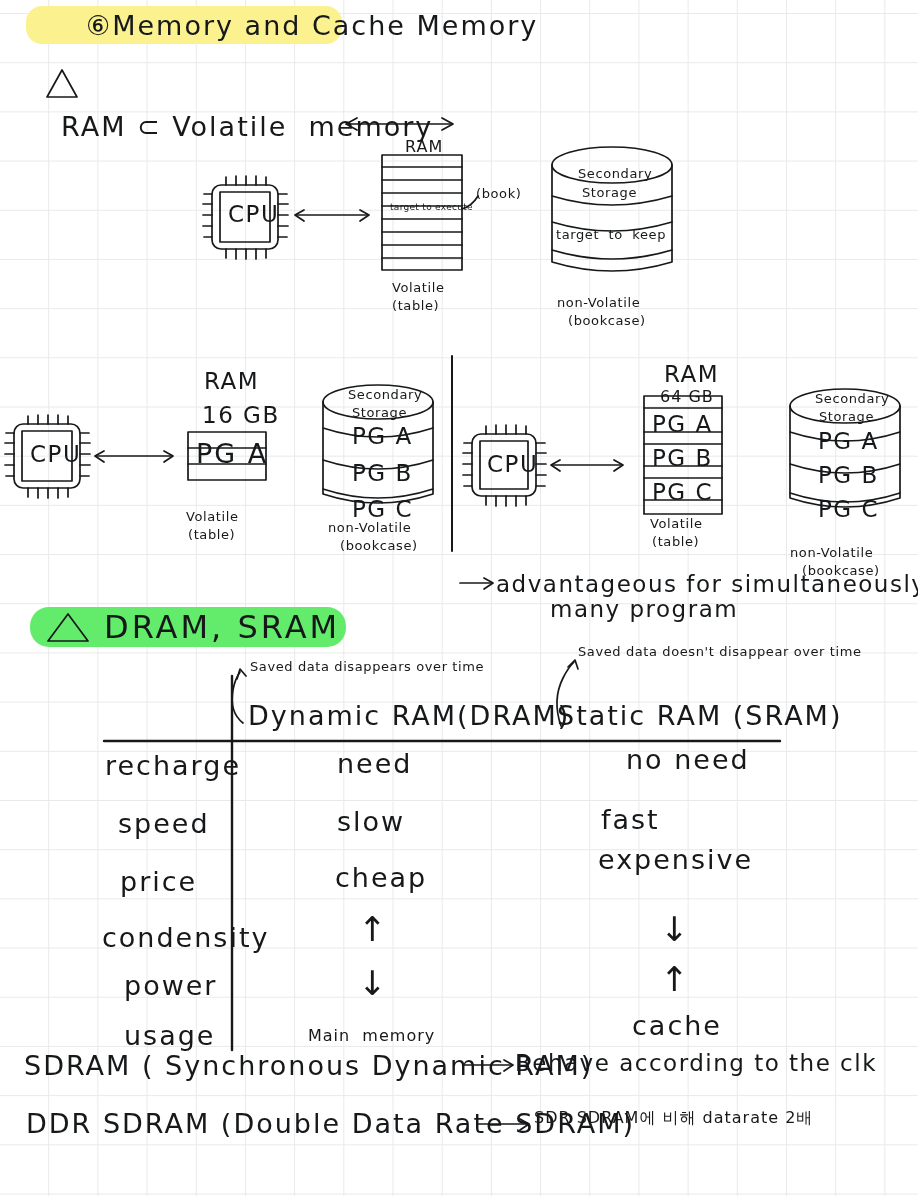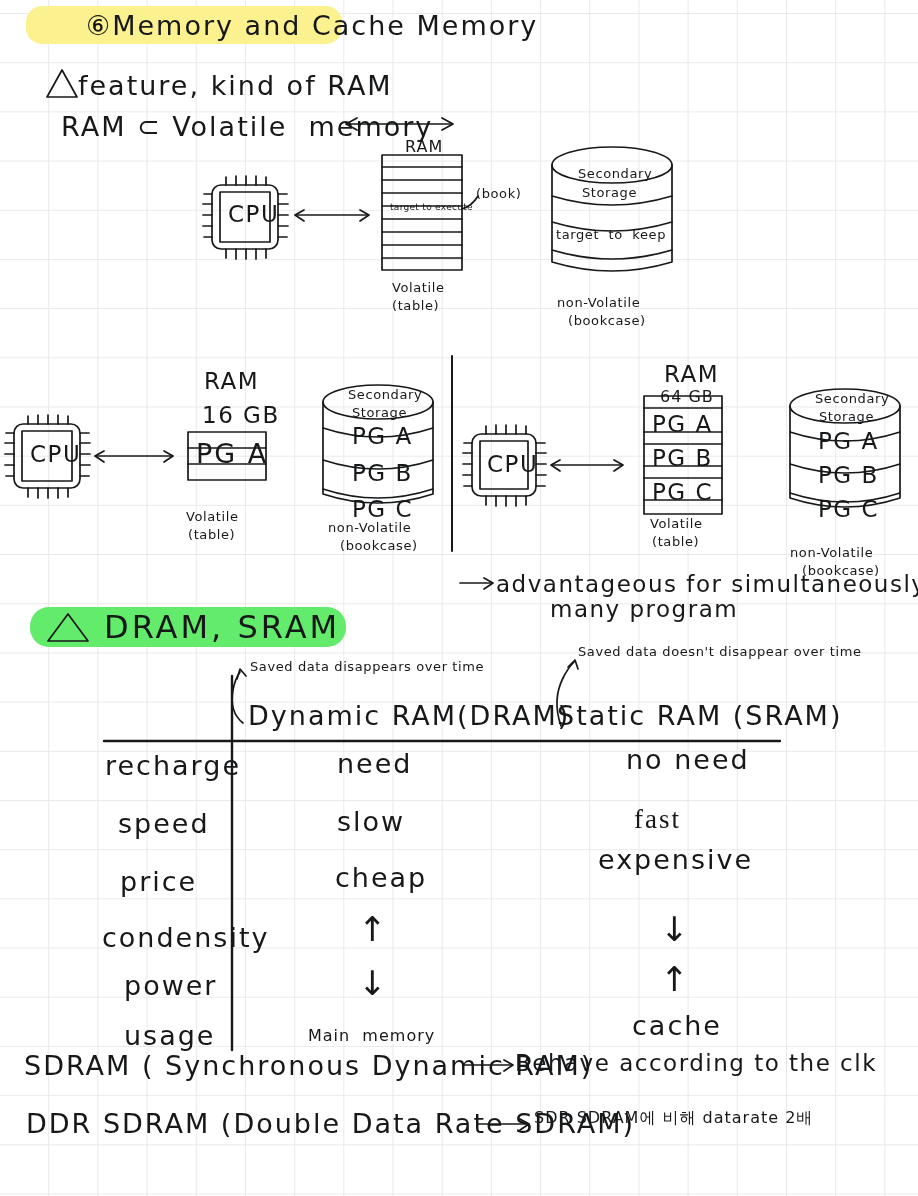--- a/index.html
+++ b/index.html
@@ -54,21 +54,20 @@
 </head>
 <body>
 
 <div id="paper"></div>
 
 <div id="ink">
 
   <div class="hl-yellow" style="left:26px; top:6px; width:316px; height:38px;"></div>
   <div class="hw big" style="left:42px; top:12px;margin-left:44px;">⑥Memory and Cache Memory</div>
 
-  <div class="hw big" style="left:78px; top:72px;">feature, kind of RAM</div>
 
   <div class="hw big" style="left:40px; top:113px;margin-left:21px;">RAM ⊂ Volatile  memory</div>
 
   <div class="hw sm" style="left:405px; top:139px;">RAM</div>
   <div class="hw med" style="left:228px; top:203px;">CPU</div>
   <div class="hw xxs" style="left:390px; top:203px;">target to execute</div>
   <div class="hw xs" style="left:476px; top:187px;">(book)</div>
   <div class="hw xs" style="left:392px; top:281px;">Volatile</div>
   <div class="hw xs" style="left:392px; top:299px;">(table)</div>
 
@@ -121,21 +120,21 @@
 
   <div class="hw big" style="left:248px; top:702px;">Dynamic RAM(DRAM)</div>
   <div class="hw big" style="left:557px; top:702px;">Static RAM (SRAM)</div>
 
   <div class="hw big" style="left:105px; top:752px;">recharge</div>
   <div class="hw big" style="left:337px; top:750px;">need</div>
   <div class="hw big" style="left:626px; top:746px;">no need</div>
 
   <div class="hw big" style="left:118px; top:810px;">speed</div>
   <div class="hw big" style="left:337px; top:808px;">slow</div>
-  <div class="hw big" style="left:634px; top:806px;font-family:Liberation Serif, serif;">fast</div>
+  <div class="hw big" style="left:601px; top:806px;">fast</div>
 
   <div class="hw big" style="left:120px; top:868px;">price</div>
   <div class="hw big" style="left:335px; top:864px;">cheap</div>
   <div class="hw big" style="left:598px; top:846px;">expensive</div>
 
   <div class="hw big" style="left:102px; top:924px;">condensity</div>
   <div class="hw" style="left:358px; top:912px; font-size:34px;">↑</div>
   <div class="hw" style="left:660px; top:912px; font-size:34px;">↓</div>
 
   <div class="hw big" style="left:124px; top:972px;">power</div>

